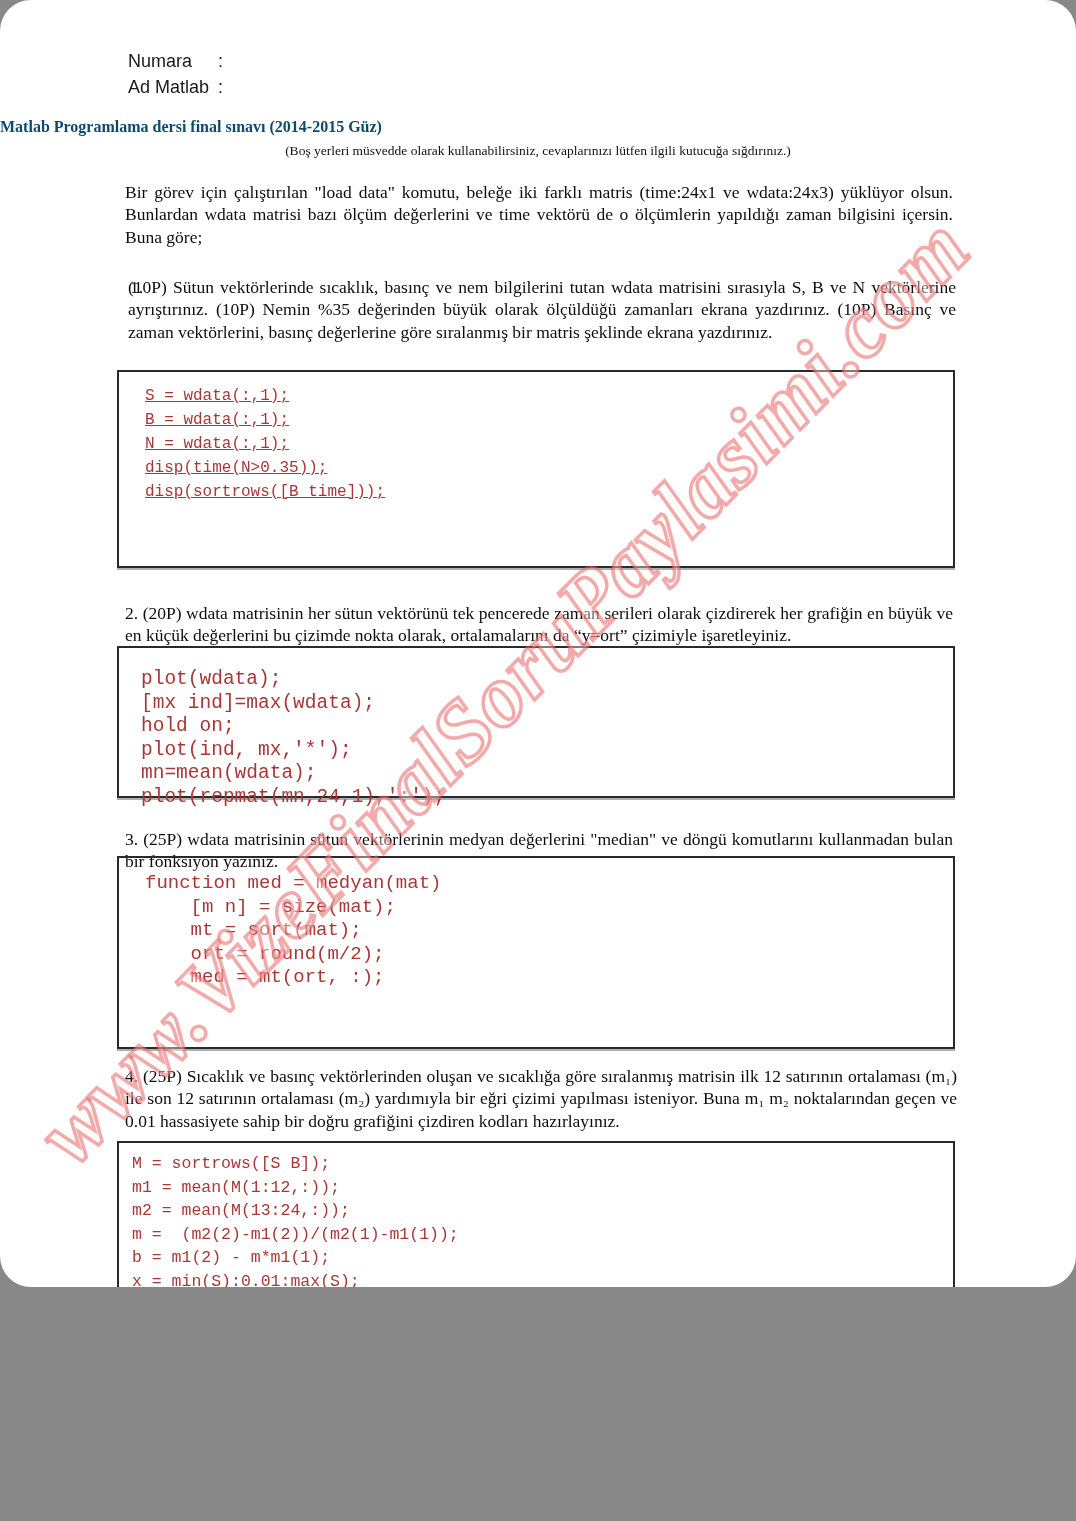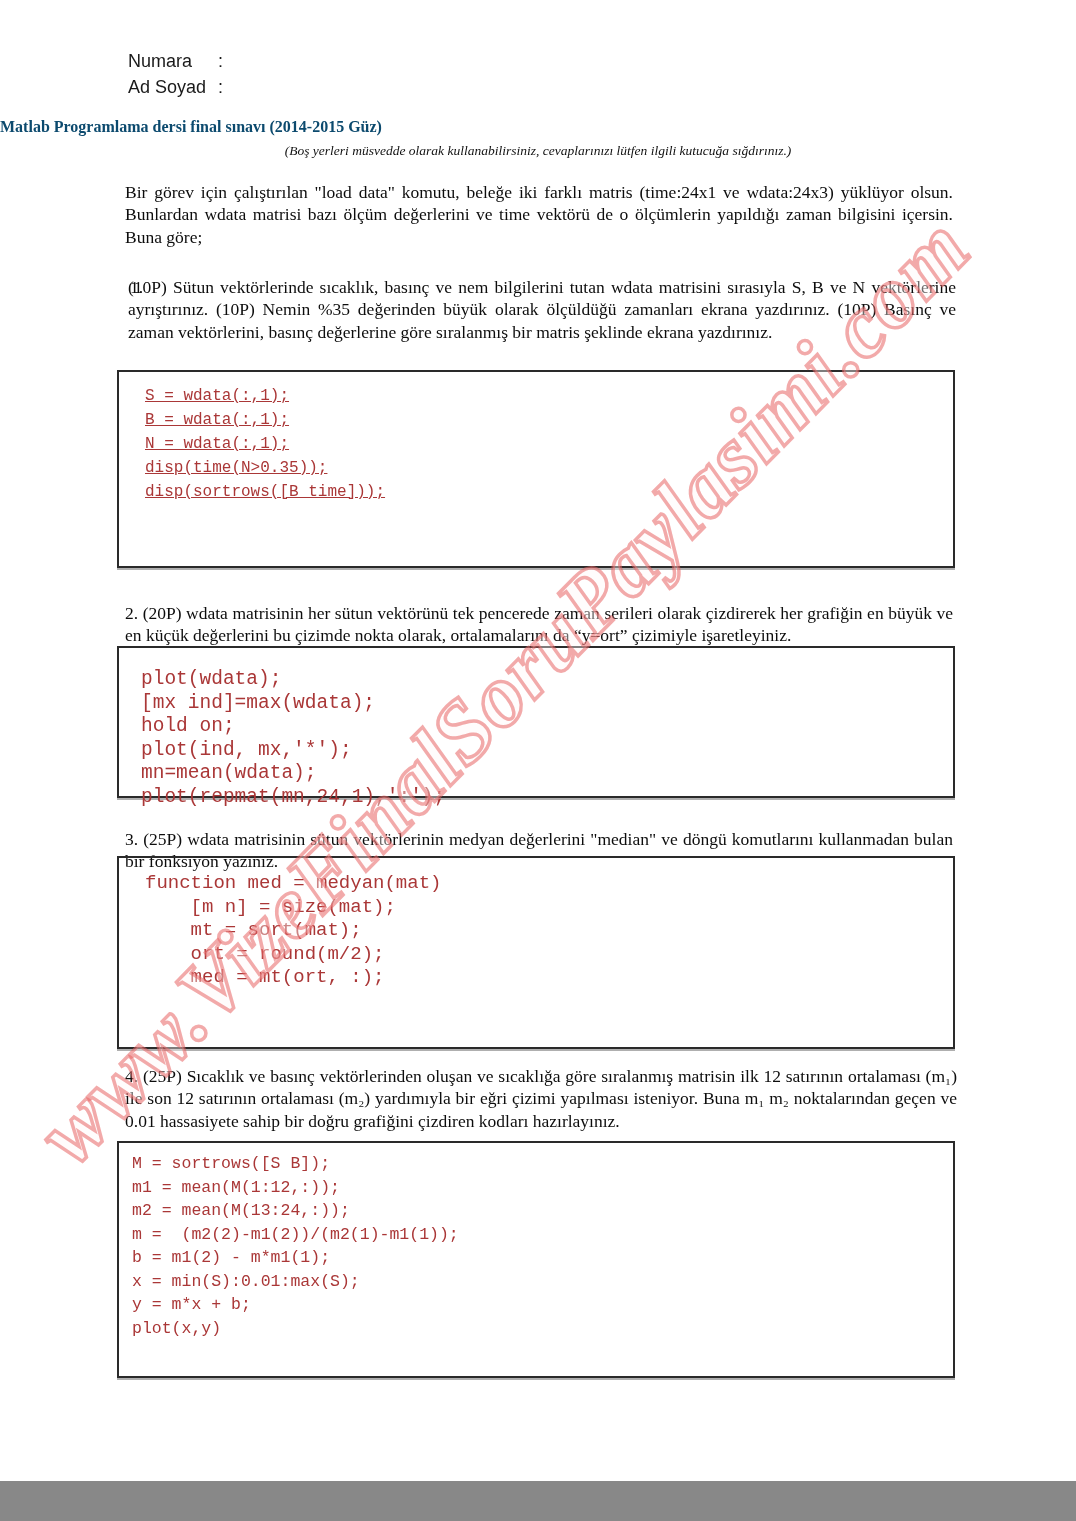--- a/index.html
+++ b/index.html
@@ -3,41 +3,42 @@
 <meta charset="utf-8">
 <style>
   :root{
     --code-color:#aa3737;
     --wm-stroke:rgba(232,100,100,0.55);
     --wm-fill:rgba(255,248,248,0.40);
   }
   html,body{margin:0;padding:0;background:#888;}
   .page{
     position:relative;
-    width:1076px;height:1481px;
+    width:1076px;height:1287px;
     background:#ffffff;
     overflow:hidden;
     font-family:"Liberation Serif", serif;
     color:#111;
+    border-radius:31px;
   }
   
   .student-info{
     position:absolute;left:128px;top:48px;
     font-family:"Liberation Sans", sans-serif;
     font-size:18px;line-height:26px;color:#1a1a1a;
   }
   .student-info .hl{display:inline-block;width:90px;}
   
   .title{
     position:absolute;left:0;top:118px;width:1076px;
     text-align:left;font-weight:bold;font-size:16px;color:#0c4a6e;
   }
   .subtitle{
     position:absolute;left:0;top:143px;width:1076px;
-    text-align:center;font-style:italic;font-size:13.5px;color:#111;
+    text-align:center;font-size:13.5px;color:#111;
   }
   
   .para{
     position:absolute;left:125px;width:828px;
     font-size:17.5px;line-height:22.4px;
     text-align:justify;margin:0;color:#0d0d0d;
   }
   .intro{top:181px;}
   .q2{top:602px;}
   .q3{top:828px;}
@@ -86,21 +87,21 @@
 </head>
 <body>
 
 <div class="page">
 
   <div class="student-info">
     <div>
       <span class="hl">Numara</span><span>:</span>
     </div>
     <div>
-      <span class="hl">Ad Soyad</span><span>:</span>
+      <span class="hl">Ad Matlab</span><span>:</span>
     </div>
   </div>
 
   <div class="title">Matlab Programlama dersi final sınavı (2014-2015 Güz)</div>
   <div class="subtitle">(Boş yerleri müsvedde olarak kullanabilirsiniz, cevaplarınızı lütfen ilgili kutucuğa sığdırınız.)</div>
 
   <p class="para intro">Bir görev için çalıştırılan "load data" komutu, beleğe iki farklı matris (time:24x1 ve wdata:24x3) yüklüyor olsun. Bunlardan wdata matrisi bazı ölçüm değerlerini ve time vektörü de o ölçümlerin yapıldığı zaman bilgisini içersin. Buna göre;</p>
 
   <div class="q1">
     <span class="qnum">1.</span>

